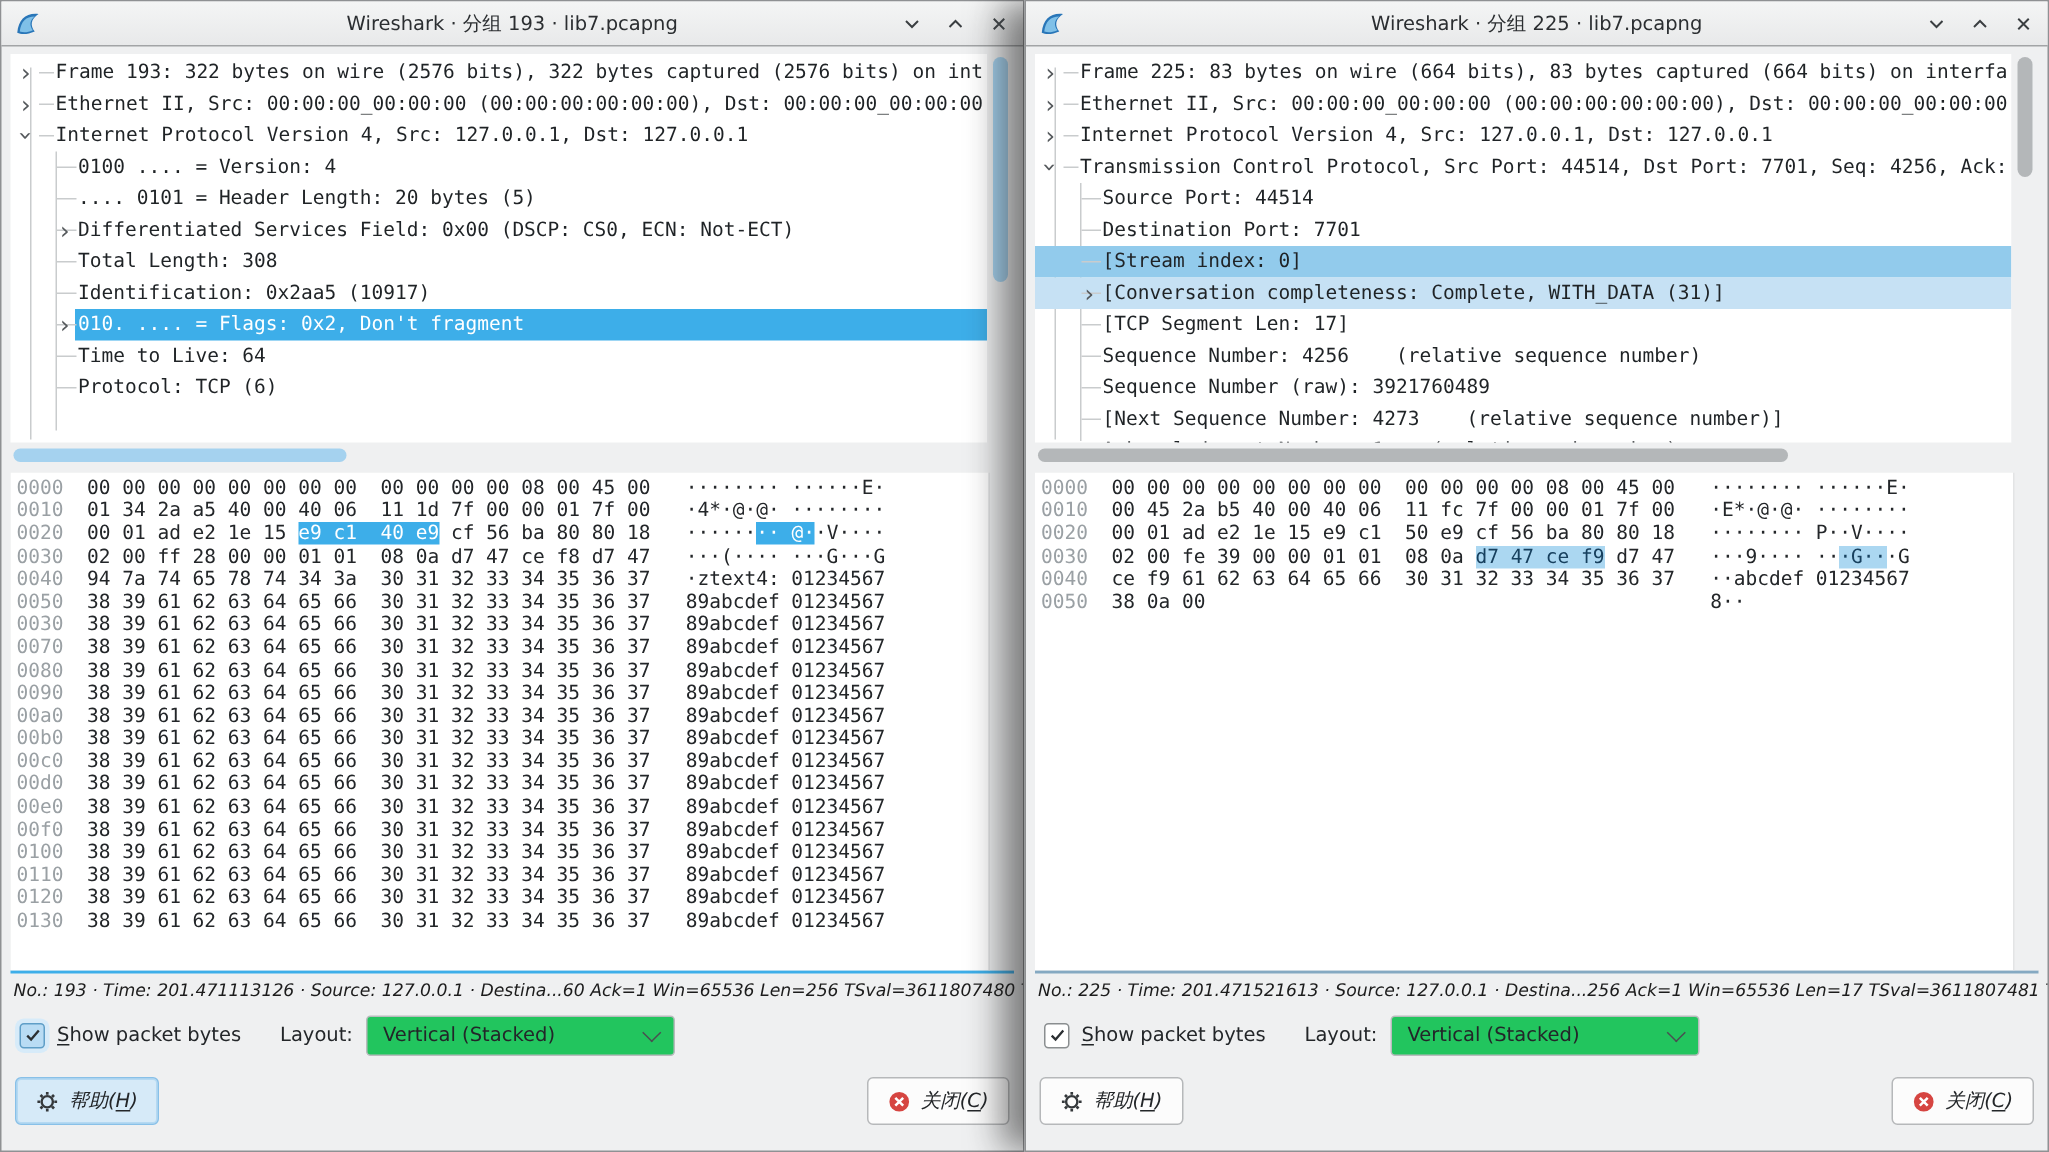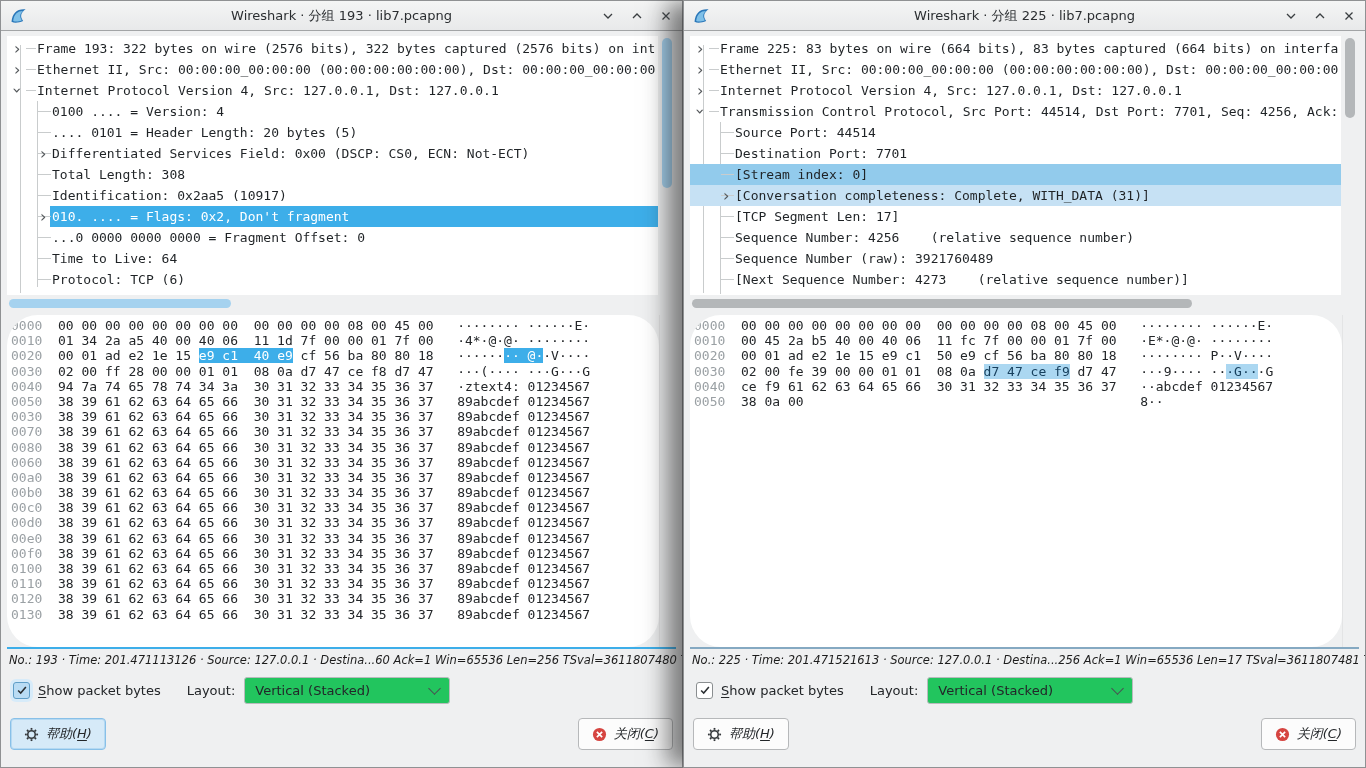--- a/index.html
+++ b/index.html
@@ -48,21 +48,21 @@
   .hll .bg{display:block;background:#c6e1f4;}
   
   .hscroll{height:13px;flex:0 0 13px;margin:2px 6px 0 6px;position:relative;background:#eff0f1;}
   .hthumb{position:absolute;top:2px;height:9px;border-radius:4.5px;}
   .w0 .hthumb{left:2px;width:222px;background:#a5d2ef;}
   .w1 .hthumb{left:2px;width:500px;background:#b4b7b9;}
   
   .hex-wrap{flex:1 1 auto;display:flex;margin:5px 6px 0 6px;border-bottom:2px solid #3daee9;overflow:hidden;}
   .w1 .hex-wrap{border-bottom-color:#85a9c2;}
   .hex-pane{flex:1;background:#ffffff;overflow:hidden;padding:3px 0 0 4px;
-            font-family:"DejaVu Sans Mono","Liberation Mono",monospace;font-size:13px;color:#232629;border-radius:31px;}
+            font-family:"DejaVu Sans Mono","Liberation Mono",monospace;font-size:13px;color:#232629;}
   .hex-gutter{width:16px;background:#eff0f1;border-left:1px solid #e3e4e5;}
   .hrow{height:15.2px;line-height:15.2px;white-space:pre;}
   .off{color:#9aa0a4;}
   .w0 .hs{background:#3daee9;color:#ffffff;}
   .w1 .hs{background:#abd7f1;color:#17405e;}
   
   .status{height:22px;flex:0 0 22px;line-height:22px;font-style:italic;font-size:11.5px;
           padding-left:8px;color:#1c1c1c;white-space:nowrap;overflow:hidden;}
   .controls{height:38px;flex:0 0 38px;display:flex;align-items:center;padding-left:12px;
             font-size:13px;color:#232629;}
@@ -155,24 +155,20 @@
               <span class="lbl">Identification: 0x2aa5 (10917)</span>
             </div>
             <div class="trow lvl1 selected">
               <span class="bg"></span>
               <span class="dash"></span>
               <span class="exp">›</span>
               <span class="lbl">010. .... = Flags: 0x2, Don't fragment</span>
             </div>
             <div class="trow lvl1">
               <span class="dash"></span>
-              <span class="lbl">...0 0000 0000 0000 = Fragment Offset: 0</span>
-            </div>
-            <div class="trow lvl1">
-              <span class="dash"></span>
               <span class="lbl">Time to Live: 64</span>
             </div>
             <div class="trow lvl1">
               <span class="dash"></span>
               <span class="lbl">Protocol: TCP (6)</span>
             </div>
           </div>
       </div>
       <div class="vtrack">
         <div class="vthumb"></div>
@@ -186,21 +182,21 @@
         <div class="hex-rows">
             <div class="hrow"><span class="off">0000</span>  <span>00 00 00 00 00 00 00 00  00 00 00 00 08 00 45 00</span>   <span>········ ······E·</span></div>
             <div class="hrow"><span class="off">0010</span>  <span>01 34 2a a5 40 00 40 06  11 1d 7f 00 00 01 7f 00</span>   <span>·4*·@·@· ········</span></div>
             <div class="hrow"><span class="off">0020</span>  <span>00 01 ad e2 1e 15 </span><span class="hs">e9 c1  40 e9</span><span> cf 56 ba 80 80 18</span>   <span>······</span><span class="hs">·· @·</span><span>·V····</span></div>
             <div class="hrow"><span class="off">0030</span>  <span>02 00 ff 28 00 00 01 01  08 0a d7 47 ce f8 d7 47</span>   <span>···(···· ···G···G</span></div>
             <div class="hrow"><span class="off">0040</span>  <span>94 7a 74 65 78 74 34 3a  30 31 32 33 34 35 36 37</span>   <span>·ztext4: 01234567</span></div>
             <div class="hrow"><span class="off">0050</span>  <span>38 39 61 62 63 64 65 66  30 31 32 33 34 35 36 37</span>   <span>89abcdef 01234567</span></div>
             <div class="hrow"><span class="off">0030</span>  <span>38 39 61 62 63 64 65 66  30 31 32 33 34 35 36 37</span>   <span>89abcdef 01234567</span></div>
             <div class="hrow"><span class="off">0070</span>  <span>38 39 61 62 63 64 65 66  30 31 32 33 34 35 36 37</span>   <span>89abcdef 01234567</span></div>
             <div class="hrow"><span class="off">0080</span>  <span>38 39 61 62 63 64 65 66  30 31 32 33 34 35 36 37</span>   <span>89abcdef 01234567</span></div>
-            <div class="hrow"><span class="off">0060</span>  <span>38 39 61 62 63 64 65 66  30 31 32 33 34 35 36 37</span>   <span>89abcdef 01234567</span></div>
+            <div class="hrow"><span class="off">0090</span>  <span>38 39 61 62 63 64 65 66  30 31 32 33 34 35 36 37</span>   <span>89abcdef 01234567</span></div>
             <div class="hrow"><span class="off">00a0</span>  <span>38 39 61 62 63 64 65 66  30 31 32 33 34 35 36 37</span>   <span>89abcdef 01234567</span></div>
             <div class="hrow"><span class="off">00b0</span>  <span>38 39 61 62 63 64 65 66  30 31 32 33 34 35 36 37</span>   <span>89abcdef 01234567</span></div>
             <div class="hrow"><span class="off">00c0</span>  <span>38 39 61 62 63 64 65 66  30 31 32 33 34 35 36 37</span>   <span>89abcdef 01234567</span></div>
             <div class="hrow"><span class="off">00d0</span>  <span>38 39 61 62 63 64 65 66  30 31 32 33 34 35 36 37</span>   <span>89abcdef 01234567</span></div>
             <div class="hrow"><span class="off">00e0</span>  <span>38 39 61 62 63 64 65 66  30 31 32 33 34 35 36 37</span>   <span>89abcdef 01234567</span></div>
             <div class="hrow"><span class="off">00f0</span>  <span>38 39 61 62 63 64 65 66  30 31 32 33 34 35 36 37</span>   <span>89abcdef 01234567</span></div>
             <div class="hrow"><span class="off">0100</span>  <span>38 39 61 62 63 64 65 66  30 31 32 33 34 35 36 37</span>   <span>89abcdef 01234567</span></div>
             <div class="hrow"><span class="off">0110</span>  <span>38 39 61 62 63 64 65 66  30 31 32 33 34 35 36 37</span>   <span>89abcdef 01234567</span></div>
             <div class="hrow"><span class="off">0120</span>  <span>38 39 61 62 63 64 65 66  30 31 32 33 34 35 36 37</span>   <span>89abcdef 01234567</span></div>
             <div class="hrow"><span class="off">0130</span>  <span>38 39 61 62 63 64 65 66  30 31 32 33 34 35 36 37</span>   <span>89abcdef 01234567</span></div>

